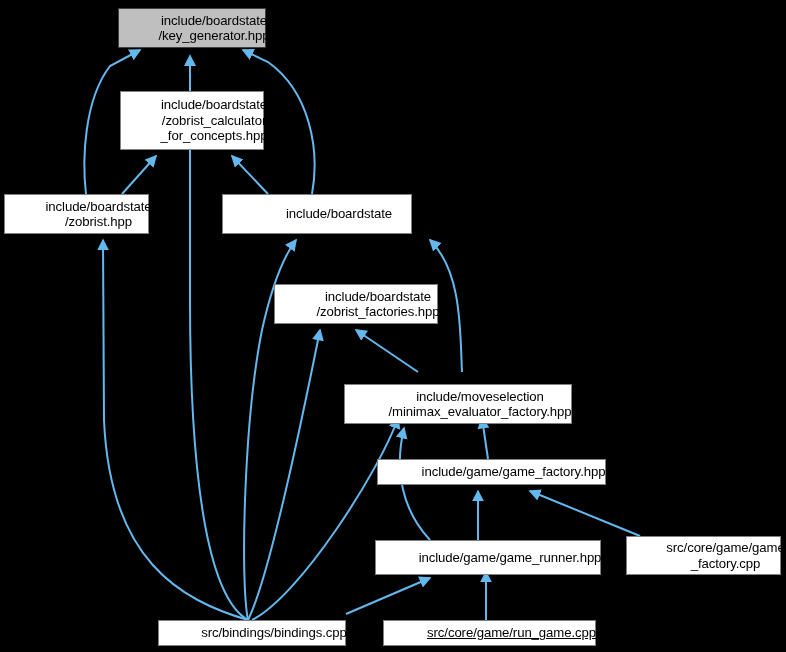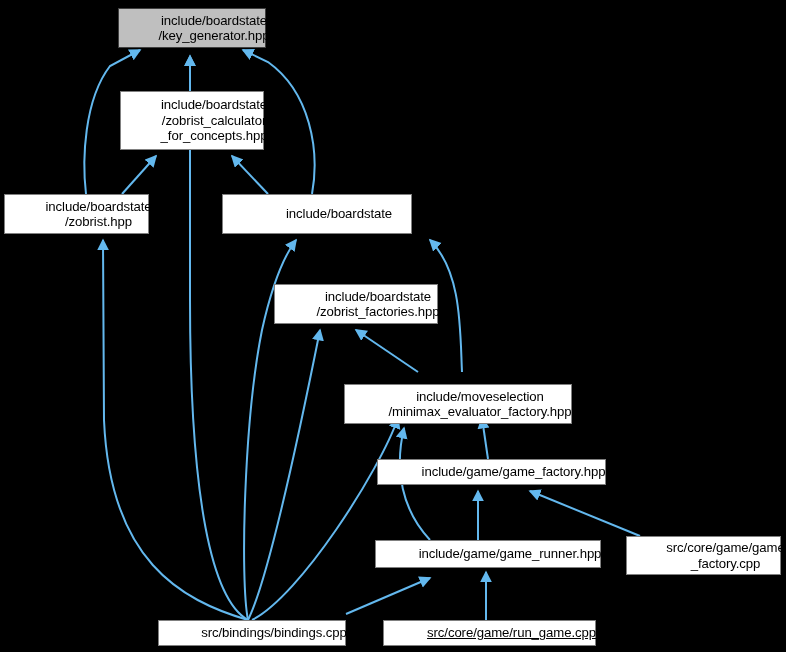--- a/index.html
+++ b/index.html
@@ -79,18 +79,18 @@
       </g>
   </svg>
   <div id="nodes-group">
       <div class="graph-node is-root" style="left: 118px; top: 8px; width: 148px; height: 40px;"><span class="node-line">include/boardstate</span><span class="node-line">/key_generator.hpp</span></div>
       <div class="graph-node" style="left: 120px; top: 91px; width: 144px; height: 59px;"><span class="node-line">include/boardstate</span><span class="node-line">/zobrist_calculator</span><span class="node-line">_for_concepts.hpp</span></div>
       <div class="graph-node" style="left: 4px; top: 194px; width: 145px; height: 40px;"><span class="node-line">include/boardstate</span><span class="node-line">/zobrist.hpp</span></div>
       <div class="graph-node" style="left: 222px; top: 194px; width: 190px; height: 40px;"><span class="node-line">include/boardstate</span></div>
       <div class="graph-node" style="left: 274px; top: 284px; width: 164px; height: 40px;"><span class="node-line">include/boardstate</span><span class="node-line">/zobrist_factories.hpp</span></div>
       <div class="graph-node" style="left: 344px; top: 384px; width: 228px; height: 40px;"><span class="node-line">include/moveselection</span><span class="node-line">/minimax_evaluator_factory.hpp</span></div>
       <div class="graph-node" style="left: 377px; top: 459px; width: 229px; height: 26px; text-align: center;"><span class="node-line">include/game/game_factory.hpp</span></div>
-      <div class="graph-node" style="left: 375px; top: 540px; width: 226px; height: 28px;"><span class="node-line">include/game/game_runner.hpp</span></div>
+      <div class="graph-node" style="left: 375px; top: 540px; width: 226px; height: 35px;"><span class="node-line">include/game/game_runner.hpp</span></div>
       <div class="graph-node" style="left: 626px; top: 536px; width: 155px; height: 39px;"><span class="node-line">src/core/game/game</span><span class="node-line">_factory.cpp</span></div>
       <div class="graph-node" style="left: 158px; top: 620px; width: 188px; height: 26px;"><span class="node-line">src/bindings/bindings.cpp</span></div>
       <div class="graph-node" style="left: 383px; top: 620px; width: 213px; height: 26px; text-decoration: underline;"><span class="node-line">src/core/game/run_game.cpp</span></div>
     </div>
 </div>
 
 </body></html>

